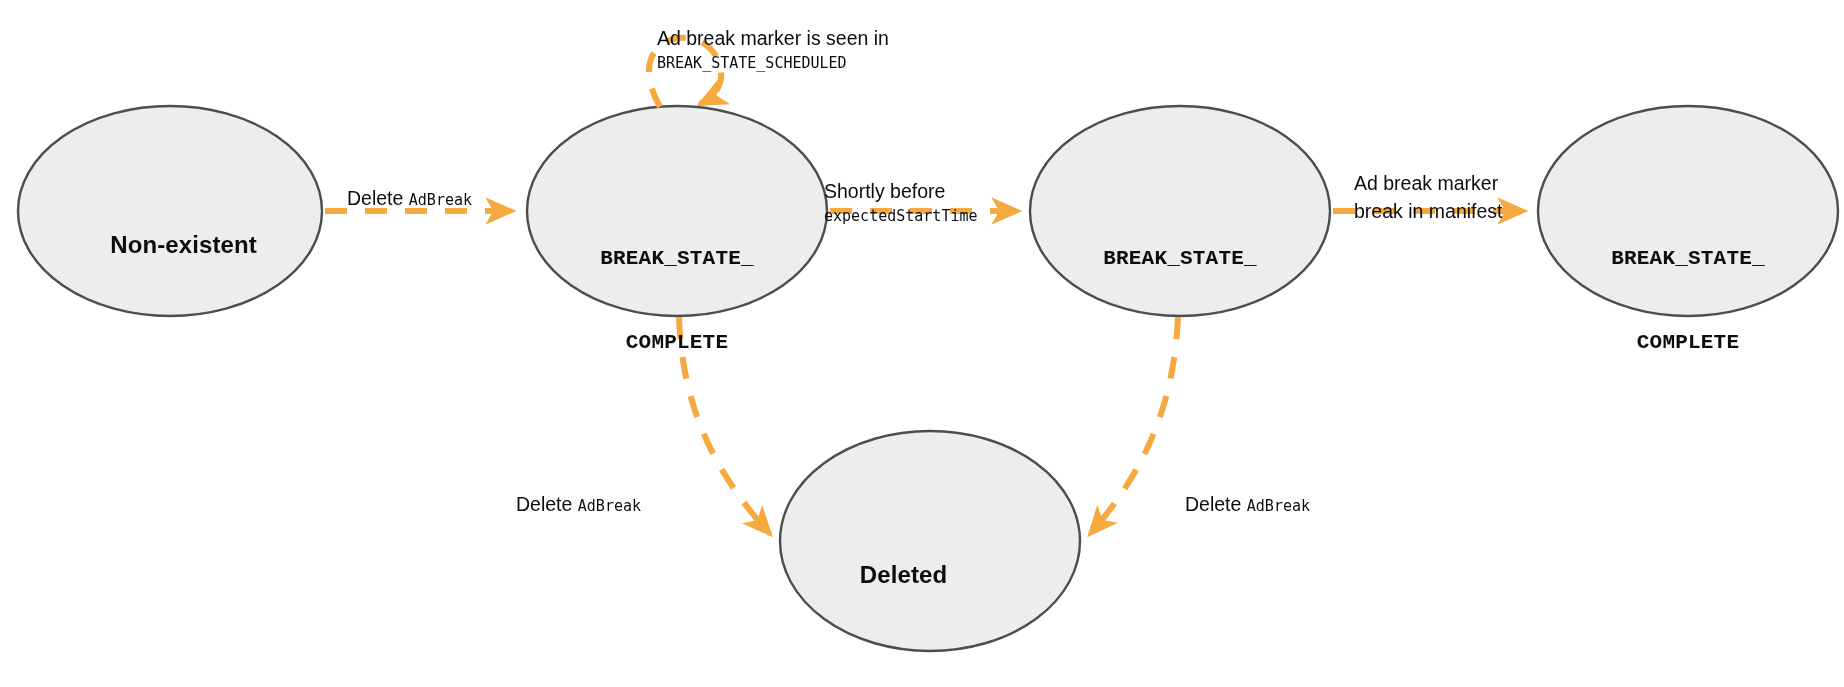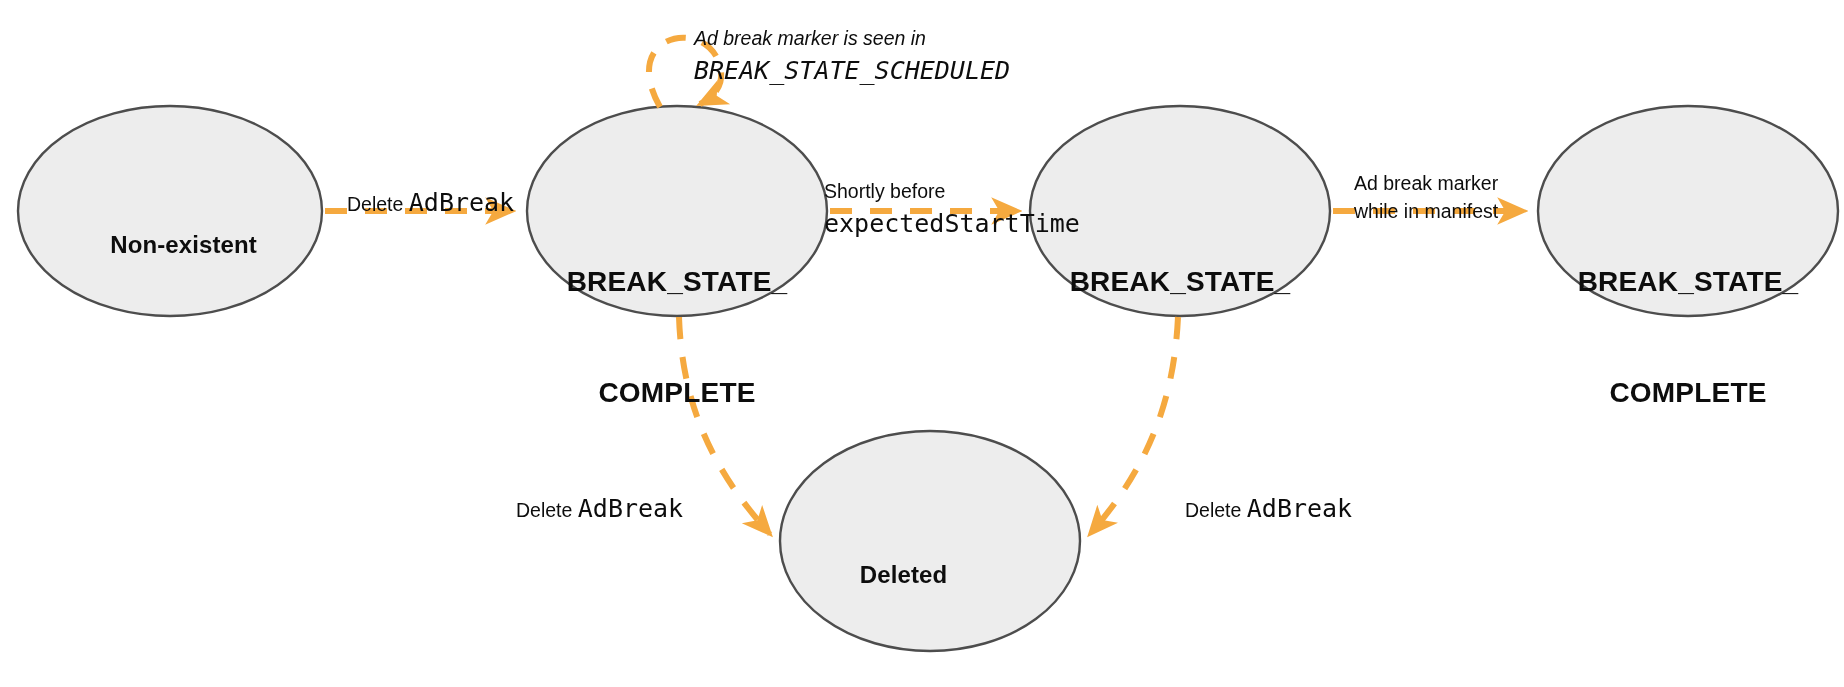--- a/index.html
+++ b/index.html
@@ -29,41 +29,41 @@
   .node-label {
     position: absolute;
     text-align: center;
     font-weight: bold;
     line-height: 1.32;
     white-space: pre;
     pointer-events: none;
     color: #0d0d0d;
   }
   .node-label.mono {
-    font-family: Liberation Sans, sans-serif;
-    font-size: 28px;
+    font-family: Liberation Mono, monospace;
+    font-size: 21px;
     letter-spacing: 0.2px;
   }
   .node-label.sans {
     font-family: "Liberation Sans", sans-serif;
     font-size: 24px;
     letter-spacing: 0.1px;
   }
   .edge-label {
     position: absolute;
     font-family: "Liberation Sans", sans-serif;
     font-size: 19.5px;
     line-height: 1.42;
     color: #0d0d0d;
     white-space: nowrap;
     pointer-events: none;
   }
   .edge-label .mono {
     font-family: "DejaVu Sans Mono", monospace;
-    font-size: 25px;
+    font-size: 15px;
   }
   .edge-label.left {
     text-align: left;
   }
 </style>
 </head>
 <body>
 
 <div id="diagram-root">
 
@@ -116,33 +116,33 @@
   </div>
 
   <div class="node-label sans" style="left: 740px; top: 527px; width: 300px;">
     <span>Deleted</span>
   </div>
 
   <div class="edge-label left" style="left: 347px; top: 185px;">
     <span>Delete </span><span class="mono">AdBreak</span>
   </div>
 
-  <div class="edge-label left" style="left: 694px; top: 25px; font-style: italic;">
+  <div class="edge-label left" style="left: 657px; top: 25px;">
     <div>Ad break marker is seen in</div>
     <div class="mono">BREAK_STATE_SCHEDULED</div>
   </div>
 
   <div class="edge-label left" style="left: 824px; top: 178px;">
     <div>Shortly before</div>
     <div class="mono">expectedStartTime</div>
   </div>
 
   <div class="edge-label left" style="left: 1354px; top: 170px;">
     <div>Ad break marker</div>
-    <div>while in manifest</div>
+    <div>break in manifest</div>
   </div>
 
   <div class="edge-label left" style="left: 516px; top: 491px;">
     <span>Delete </span><span class="mono">AdBreak</span>
   </div>
 
   <div class="edge-label left" style="left: 1185px; top: 491px;">
     <span>Delete </span><span class="mono">AdBreak</span>
   </div>
 

